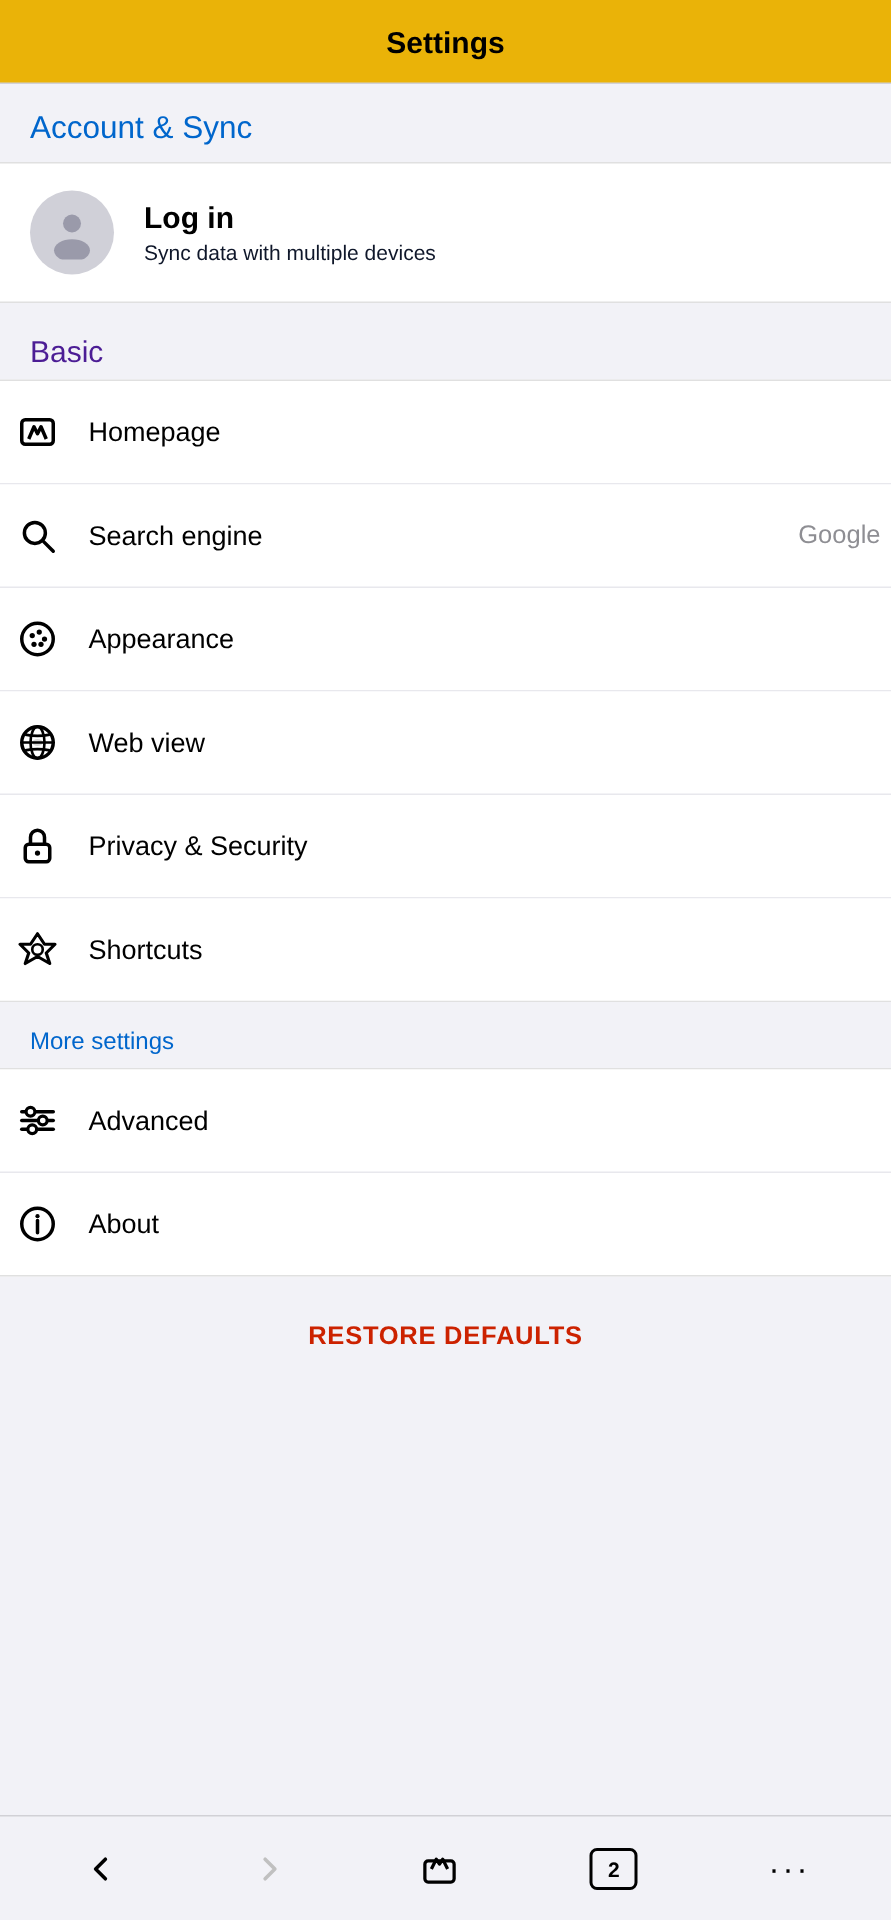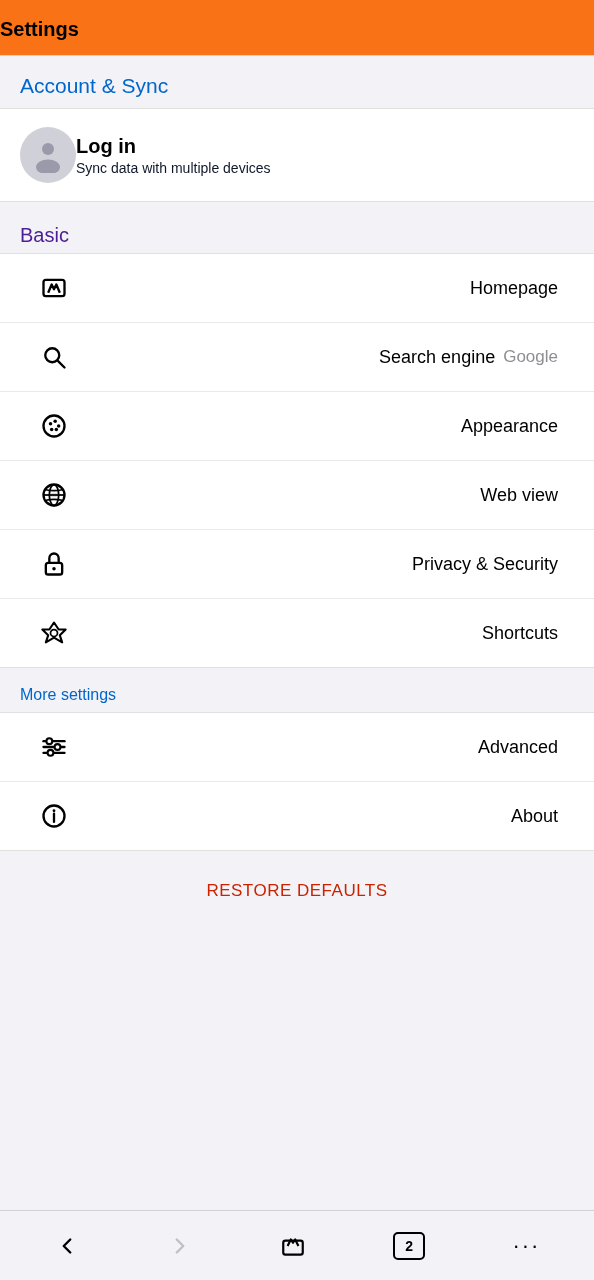--- a/index.html
+++ b/index.html
@@ -8,21 +8,22 @@
       width: 594px;
       min-height: 1280px;
       background: #f2f2f7;
       font-family: -apple-system, BlinkMacSystemFont, 'Segoe UI', sans-serif;
       display: flex;
       flex-direction: column;
     }
 
     
     .header {
-      background: #f97316;
+      background: #eab308;
+      text-align: center;
       padding: 18px 0 14px;
       border-bottom: 1px solid #d1d1d6;
     }
     .header-title {
       font-size: 20px;
       font-weight: 700;
       color: #000;
     }
 
     
@@ -39,21 +40,21 @@
       padding: 18px 20px 10px;
     }
 
     
     .account-card {
       background: #fff;
       margin: 0 0 8px 0;
       padding: 18px 20px;
       display: flex;
       align-items: center;
-      gap: 0;
+      gap: 20px;
       border-top: 1px solid #e0e0e0;
       border-bottom: 1px solid #e0e0e0;
     }
     .avatar {
       width: 56px;
       height: 56px;
       border-radius: 50%;
       background: #d0d0d8;
       display: flex;
       align-items: center;
@@ -87,26 +88,25 @@
 
     
     .settings-list {
       background: #fff;
       border-top: 1px solid #e0e0e0;
       border-bottom: 1px solid #e0e0e0;
     }
     .settings-item {
       display: flex;
       align-items: center;
-      padding: 16px 36px;
+      padding: 16px 7px;
       border-bottom: 1px solid #e8e8ed;
       background: #fff;
       cursor: pointer;
       min-height: 62px;
-      text-align: right;
     }
     .settings-item:last-child {
       border-bottom: none;
     }
     .item-icon {
       width: 36px;
       height: 36px;
       display: flex;
       align-items: center;
       justify-content: center;
@@ -136,21 +136,21 @@
     }
 
     
     .restore-section {
       padding: 30px 20px 20px;
       text-align: center;
     }
     .restore-btn {
       color: #cc2200;
       font-size: 17px;
-      font-weight: 400;
+      font-weight: 700;
       letter-spacing: 0.5px;
       background: none;
       border: none;
       cursor: pointer;
       text-transform: uppercase;
     }
 
     
     .bottom-nav {
       background: #f2f2f7;

